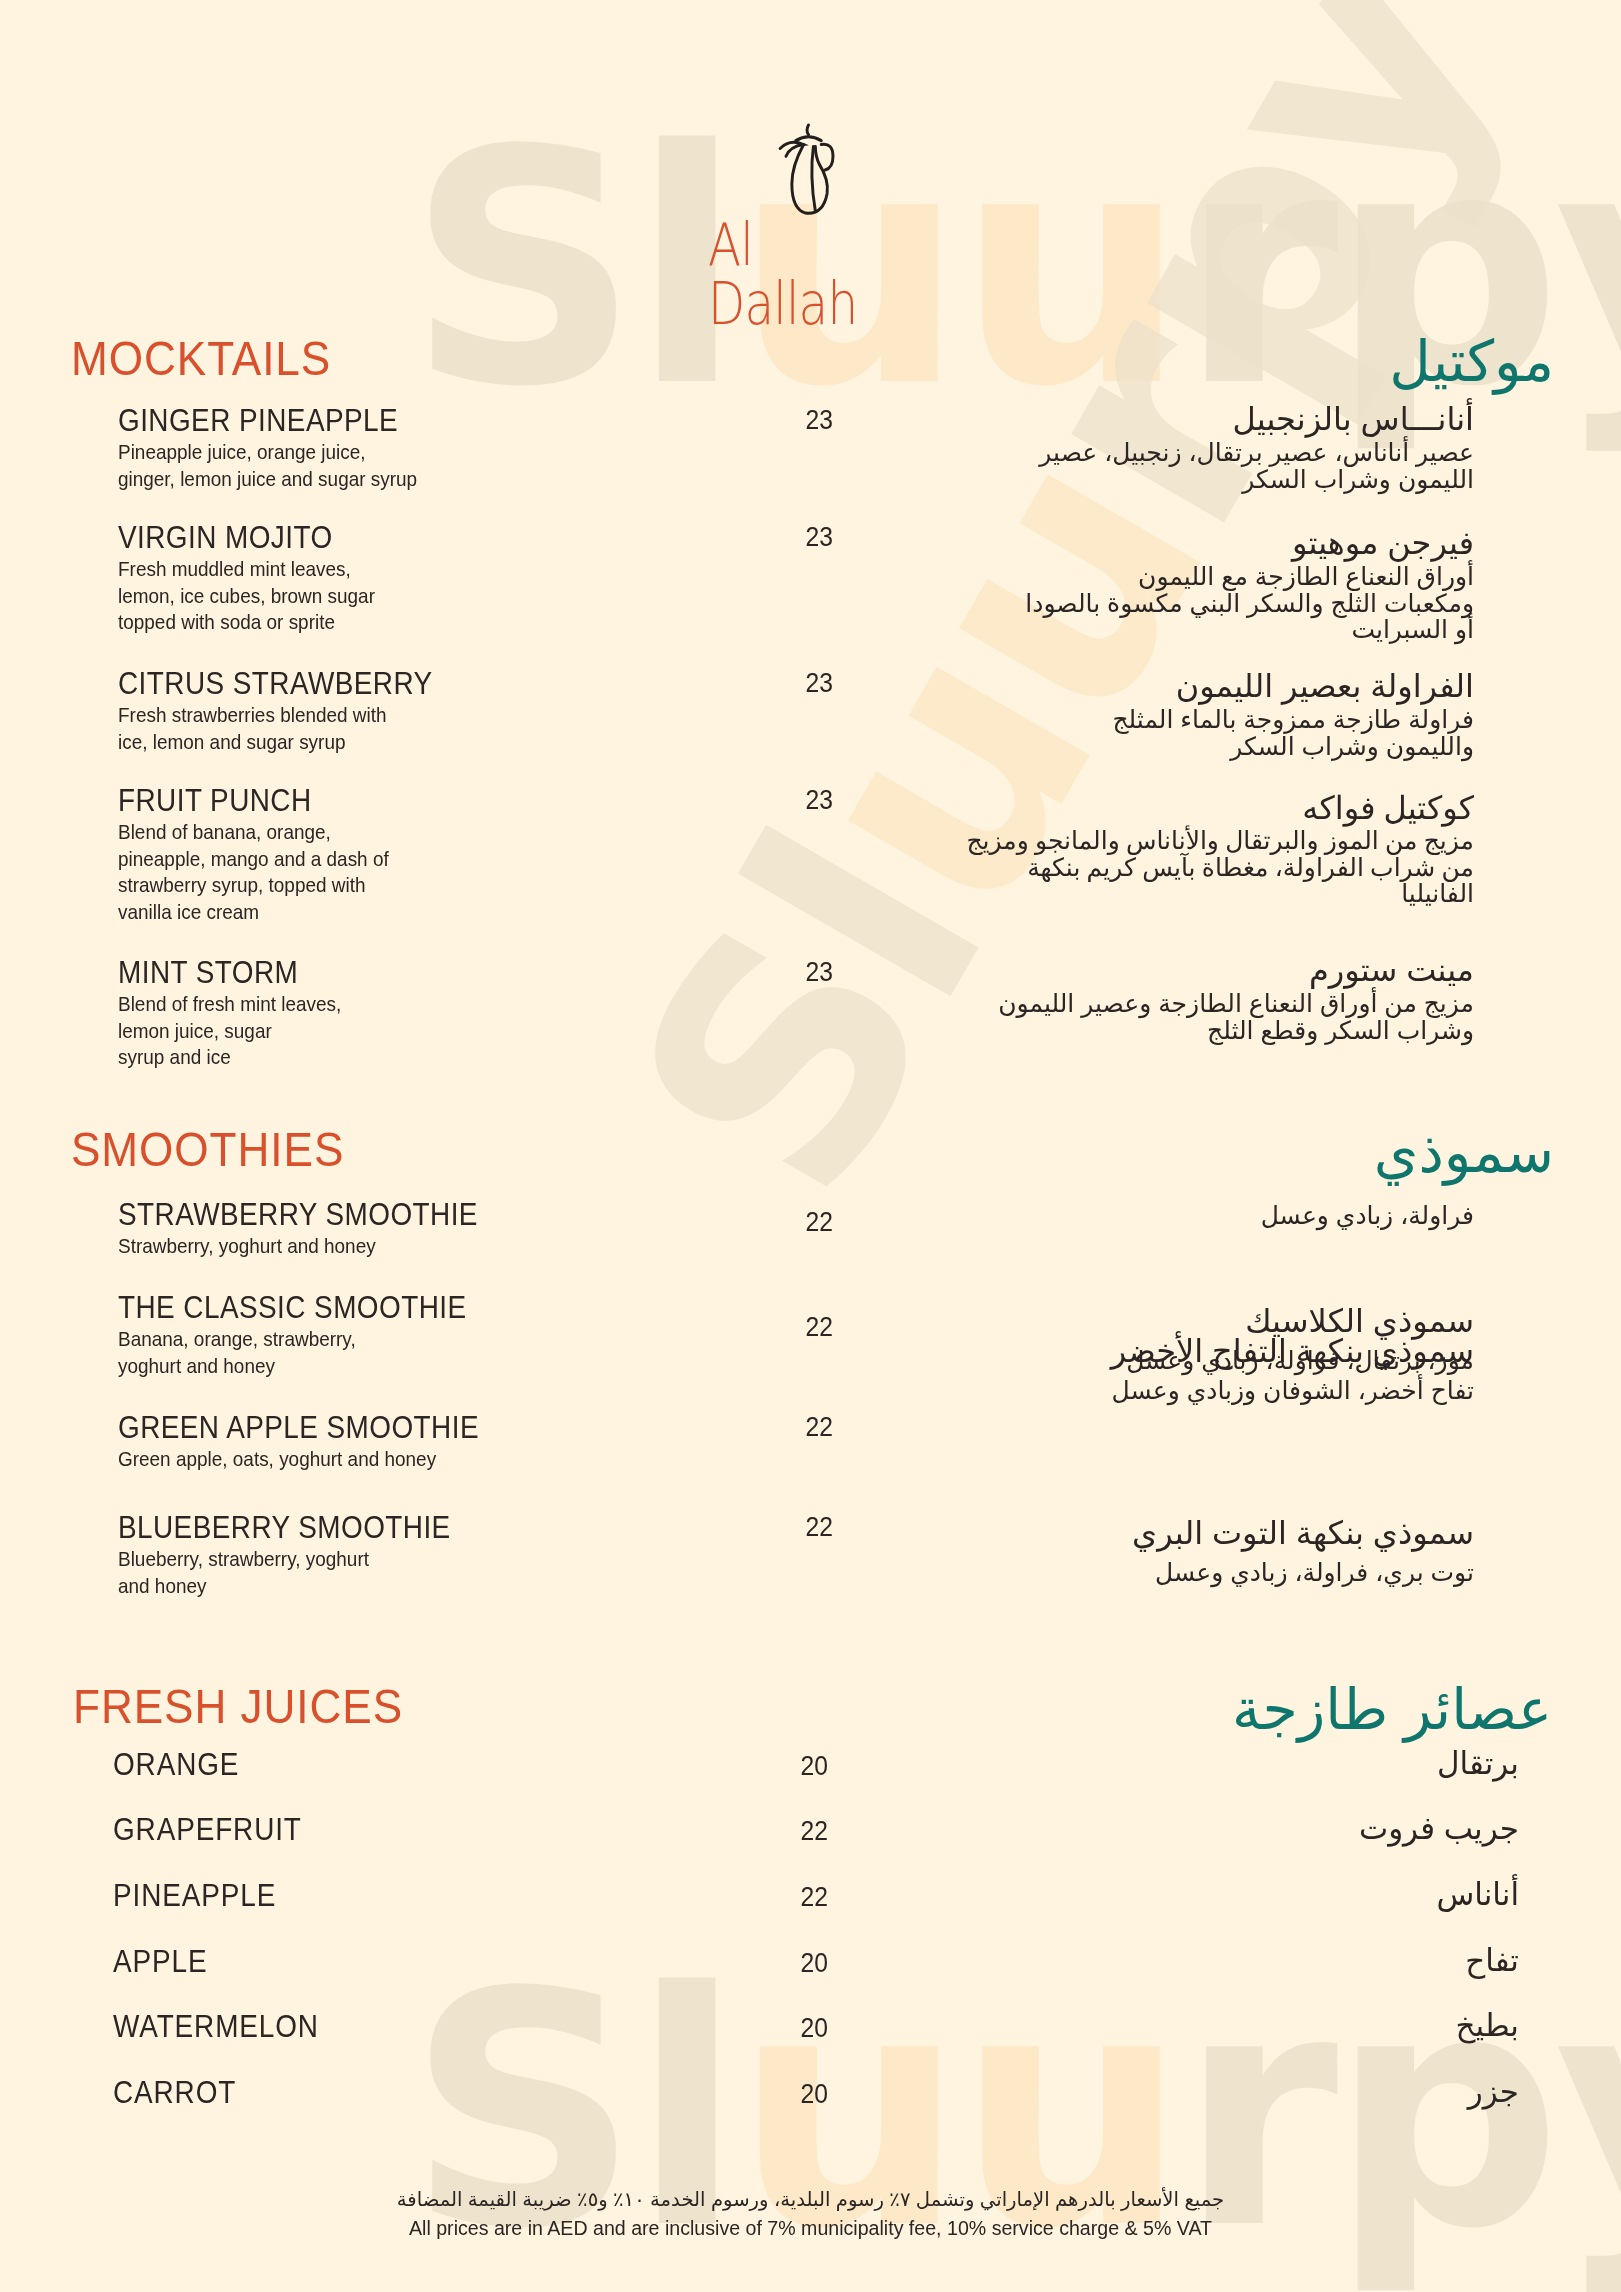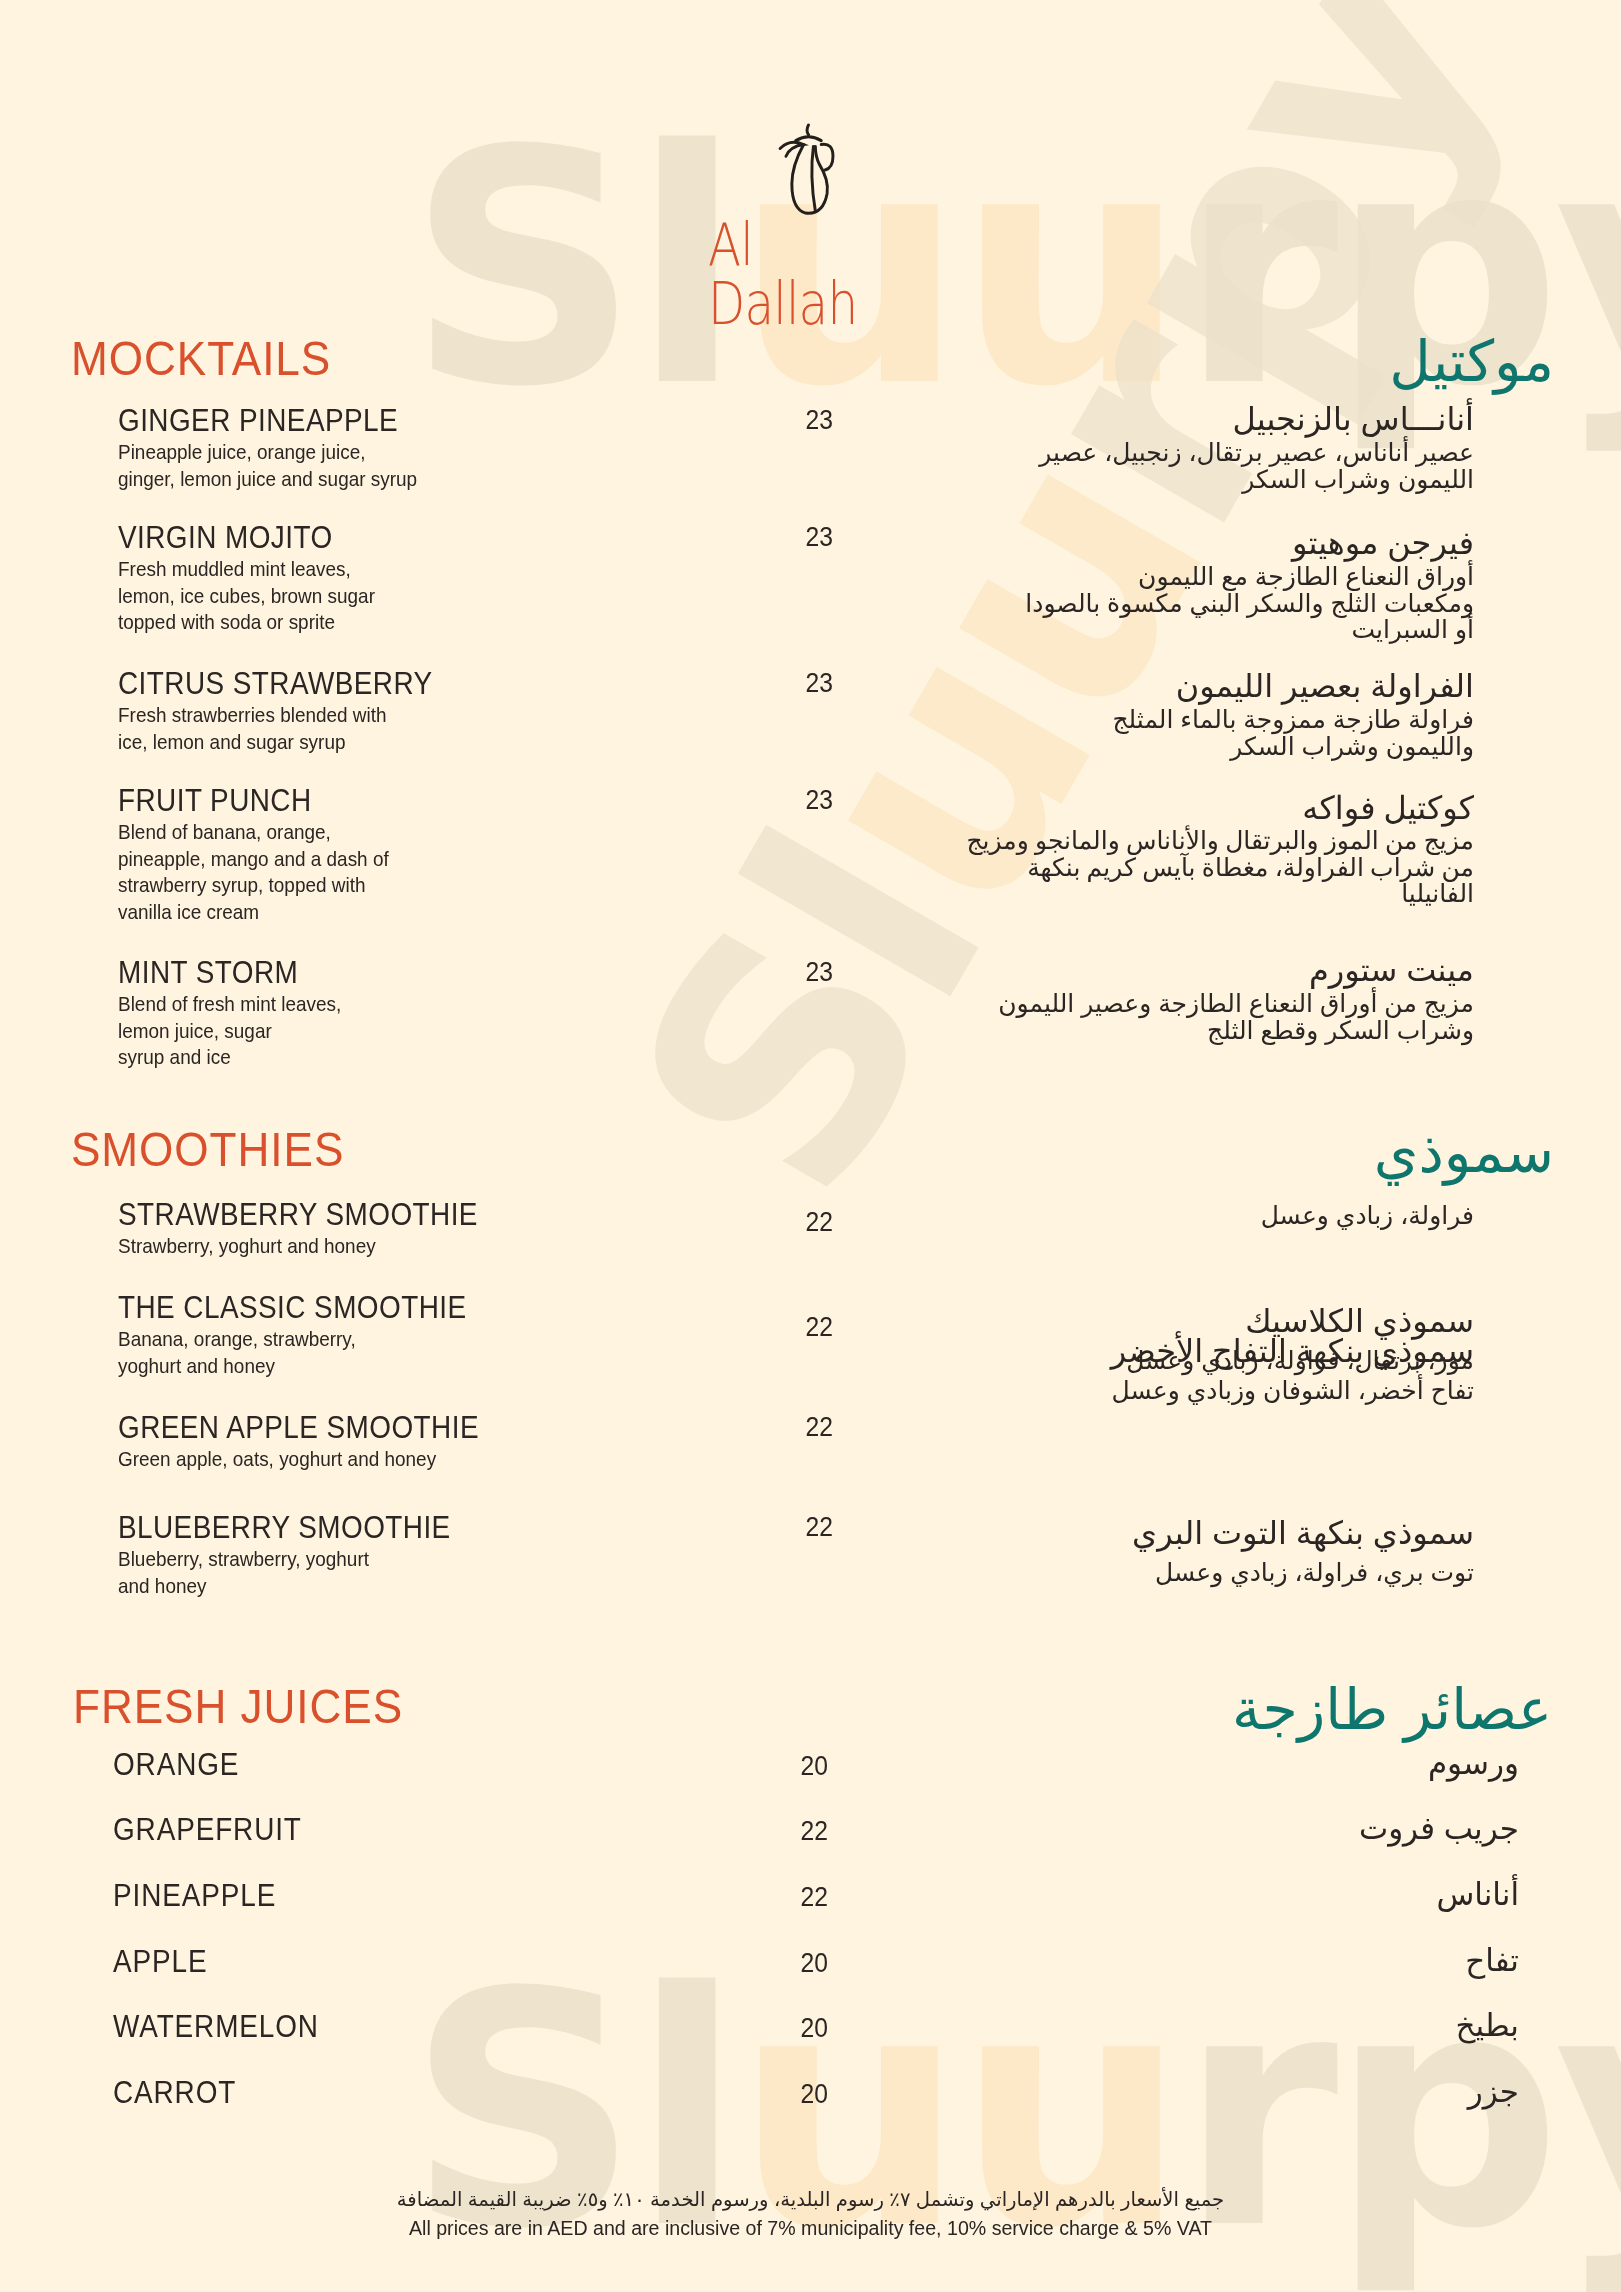--- a/index.html
+++ b/index.html
@@ -156,21 +156,21 @@
 <div class="aitem" style="top:1514px;">
   <div class="name">سموذي بنكهة التوت البري</div>
   <div class="desc" style="margin-top:5.9px;">توت بري، فراولة، زبادي وعسل</div>
 </div>
 
 <div class="sec-en" style="top:1679px;left:73px;">FRESH JUICES</div>
 <div class="sec-ar" style="top:1676px;right:69px;">عصائر طازجة</div>
 
 <div class="juice" style="top:1747px;">ORANGE</div>
 <div class="price" style="top:1750px;left:799px;">20</div>
-<div class="ajuice" style="top:1745px;">ورسوم</div>
+<div class="ajuice" style="top:1745px;">برتقال</div>
 
 <div class="juice" style="top:1812px;">GRAPEFRUIT</div>
 <div class="price" style="top:1815px;left:799px;">22</div>
 <div class="ajuice" style="top:1810px;">جريب فروت</div>
 
 <div class="juice" style="top:1878px;">PINEAPPLE</div>
 <div class="price" style="top:1881px;left:799px;">22</div>
 <div class="ajuice" style="top:1876px;">أناناس</div>
 
 <div class="juice" style="top:1944px;">APPLE</div>

